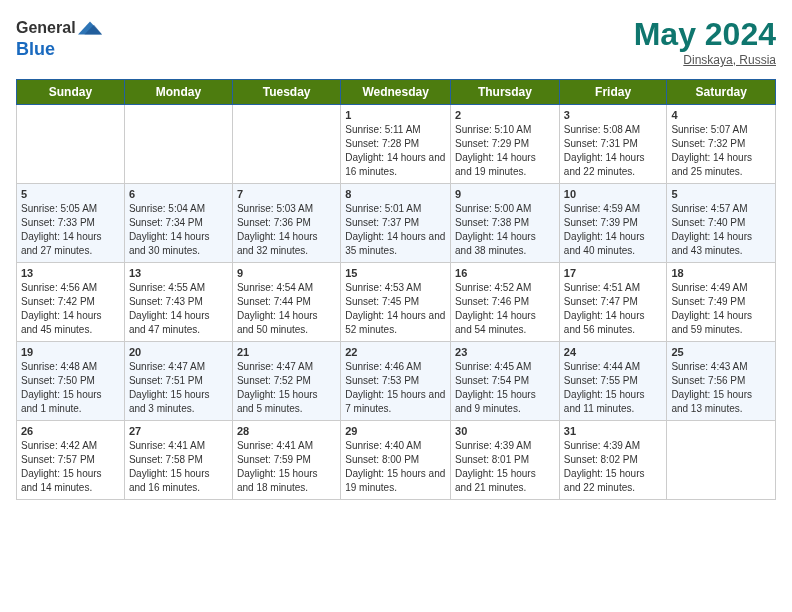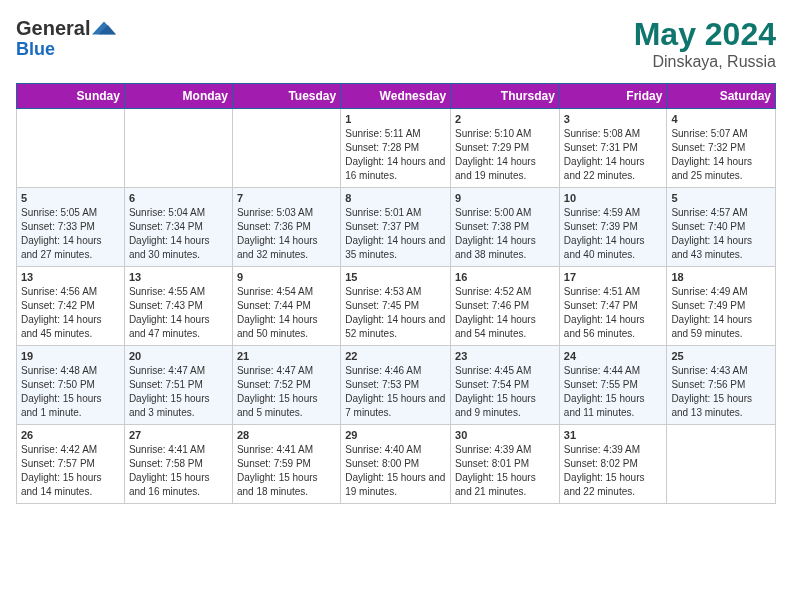--- a/index.html
+++ b/index.html
@@ -24,21 +24,21 @@
     .logo {
       display: flex;
       align-items: center;
     }
     .logo-text {
       display: flex;
       flex-direction: column;
       line-height: 1.1;
     }
     .logo-general {
-      font-size: 20px;
+      font-size: 16px;
       font-weight: bold;
       color: #333;
     }
     .logo-blue {
       font-size: 18px;
       font-weight: bold;
       color: #1a6abf;
     }
     .logo-icon {
       width: 24px;
@@ -47,35 +47,36 @@
     }
     .title-block {
       text-align: right;
     }
     .month-year {
       font-size: 32px;
       font-weight: bold;
       color: #0f766e;
     }
     .location {
-      font-size: 16px;
+      font-size: 12px;
       color: #555;
+      text-decoration: underline;
     }
     .calendar {
       width: 100%;
       border-collapse: collapse;
       border: 1px solid #ccc;
     }
     .calendar th {
-      background: #a21caf;
+      background: #4d7c0f;
       color: #fff;
       font-size: 12px;
       font-weight: bold;
       padding: 5px 4px;
-      text-align: right;
+      text-align: center;
       border: 1px solid #2260a0;
     }
     .calendar td {
       vertical-align: top;
       padding: 4px 4px;
       border: 1px solid #ccc;
       font-size: 9.5px;
       color: #333;
       background: #fff;
       width: 113px;

